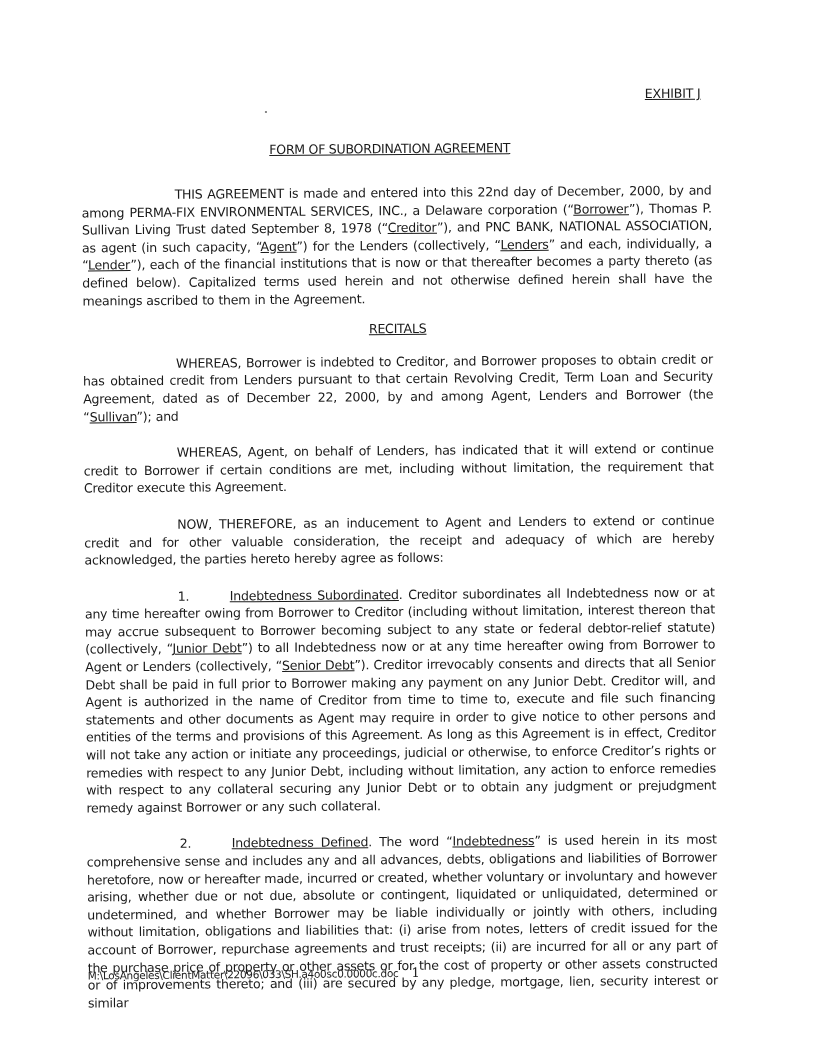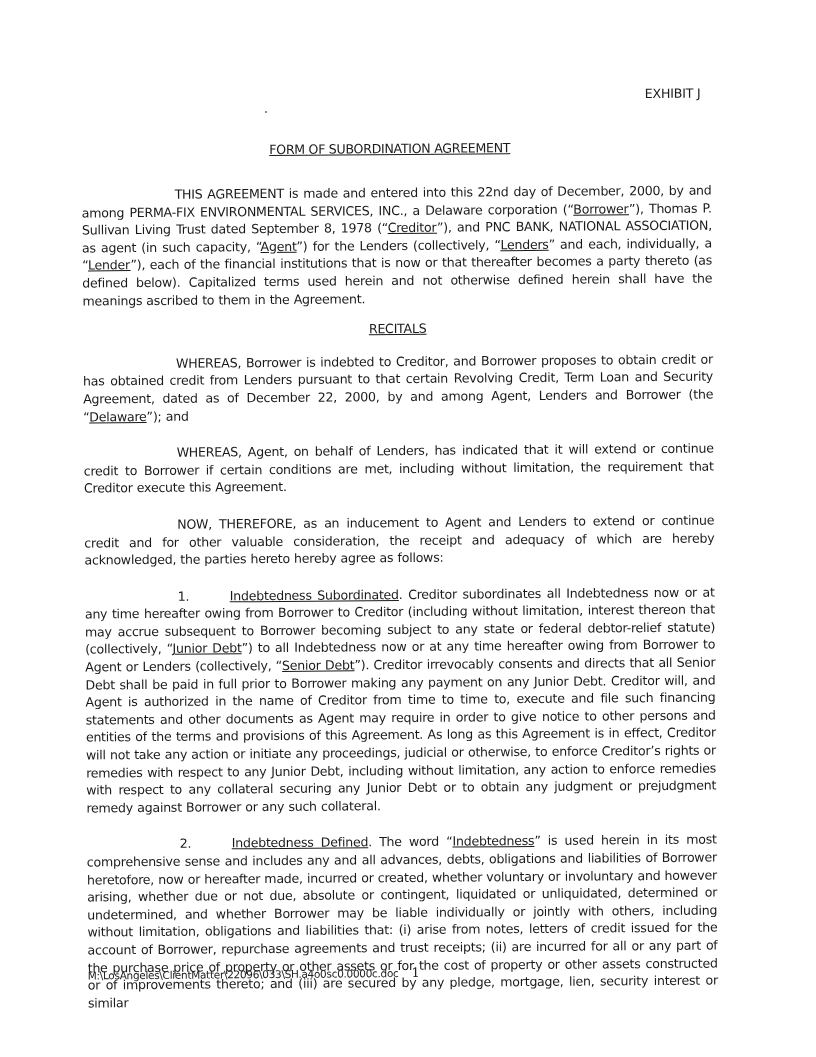--- a/index.html
+++ b/index.html
@@ -7,21 +7,21 @@
   .page {
     position: absolute; left: 0; top: 0; width: 816px; height: 1057px;
     background: #ffffff; color: #1a1a1a;
     font-family: "DejaVu Sans", sans-serif;
     font-size: 12.6px;
     transform: rotate(-0.45deg);
     transform-origin: 400px 500px;
   }
   .exhibit {
     position: absolute; top: 88px; left: 648px;
-    font-size: 12.6px; 
+    font-size: 12.6px; text-decoration: underline;
     letter-spacing: -0.2px;
   }
   .title {
     position: absolute; top: 141px; left: 0; width: 785px; text-align: center;
     text-decoration: underline; letter-spacing: -0.3px;
   }
   .body { position: absolute; left: 84px; width: 630px; top: 184px; }
   p {
     margin: 0; line-height: 17.6px; text-align: justify;
     letter-spacing: -0.25px; word-spacing: 0.4px;
@@ -48,21 +48,21 @@
   <div class="speck"></div>
 
   <div class="exhibit">EXHIBIT J</div>
   <div class="title">FORM OF SUBORDINATION AGREEMENT</div>
 
   <div class="body">
     <p class="indent"><span>THIS AGREEMENT is made and entered into this 22nd day of December, 2000, by and among PERMA-FIX ENVIRONMENTAL SERVICES, INC., a Delaware corporation (“</span><u>Borrower</u><span>”), Thomas P. Sullivan Living Trust dated September 8, 1978 (“</span><u>Creditor</u><span>”), and PNC BANK, NATIONAL ASSOCIATION, as agent (in such capacity, “</span><u>Agent</u><span>”) for the Lenders (collectively, “</span><u>Lenders</u><span>” and each, individually, a “</span><u>Lender</u><span>”), each of the financial institutions that is now or that thereafter becomes a party thereto (as defined below).  Capitalized terms used herein and not otherwise defined herein shall have the meanings ascribed to them in the Agreement.</span></p>
 
     <p class="center-head">RECITALS</p>
 
-    <p class="indent"><span>WHEREAS, Borrower is indebted to Creditor, and Borrower proposes to obtain credit or has obtained credit from Lenders pursuant to that certain Revolving Credit, Term Loan and Security Agreement, dated as of December 22, 2000, by and among Agent, Lenders and Borrower (the “</span><u>Delaware</u><span>”); and</span></p>
+    <p class="indent"><span>WHEREAS, Borrower is indebted to Creditor, and Borrower proposes to obtain credit or has obtained credit from Lenders pursuant to that certain Revolving Credit, Term Loan and Security Agreement, dated as of December 22, 2000, by and among Agent, Lenders and Borrower (the “</span><u>Sullivan</u><span>”); and</span></p>
 
     <p class="indent gap">WHEREAS, Agent, on behalf of Lenders, has indicated that it will extend or continue credit to Borrower if certain conditions are met, including without limitation, the requirement that Creditor execute this Agreement.</p>
 
     <p class="indent gap">NOW, THEREFORE, as an inducement to Agent and Lenders to extend or continue credit and for other valuable consideration, the receipt and adequacy of which are hereby acknowledged, the parties hereto hereby agree as follows:</p>
 
     <p class="indent gap"><span class="sec-num">1.</span><u>Indebtedness Subordinated</u><span>.  Creditor subordinates all Indebtedness now or at any time hereafter owing from Borrower to Creditor (including without limitation, interest thereon that may accrue subsequent to Borrower becoming subject to any state or federal debtor-relief statute) (collectively, “</span><u>Junior Debt</u><span>”) to all Indebtedness now or at any time hereafter owing from Borrower to Agent or Lenders (collectively, “</span><u>Senior Debt</u><span>”).  Creditor irrevocably consents and directs that all Senior Debt shall be paid in full prior to Borrower making any payment on any Junior Debt.  Creditor will, and Agent is authorized in the name of Creditor from time to time to, execute and file such financing statements and other documents as Agent may require in order to give notice to other persons and entities of the terms and provisions of this Agreement.  As long as this Agreement is in effect, Creditor will not take any action or initiate any proceedings, judicial or otherwise, to enforce Creditor’s rights or remedies with respect to any Junior Debt, including without limitation, any action to enforce remedies with respect to any collateral securing any Junior Debt or to obtain any judgment or prejudgment remedy against Borrower or any such collateral.</span></p>
 
     <p class="indent gap"><span class="sec-num">2.</span><u>Indebtedness Defined</u><span>.  The word “</span><u>Indebtedness</u><span>” is used herein in its most comprehensive sense and includes any and all advances, debts, obligations and liabilities of Borrower heretofore, now or hereafter made, incurred or created, whether voluntary or involuntary and however arising, whether due or not due, absolute or contingent, liquidated or unliquidated, determined or undetermined, and whether Borrower may be liable individually or jointly with others, including without limitation, obligations and liabilities that: (i) arise from notes, letters of credit issued for the account of Borrower, repurchase agreements and trust receipts; (ii) are incurred for all or any part of the purchase price of property or other assets or for the cost of property or other assets constructed or of improvements thereto; and (iii) are secured by any pledge, mortgage, lien, security interest or similar</span></p>
   </div>
 

